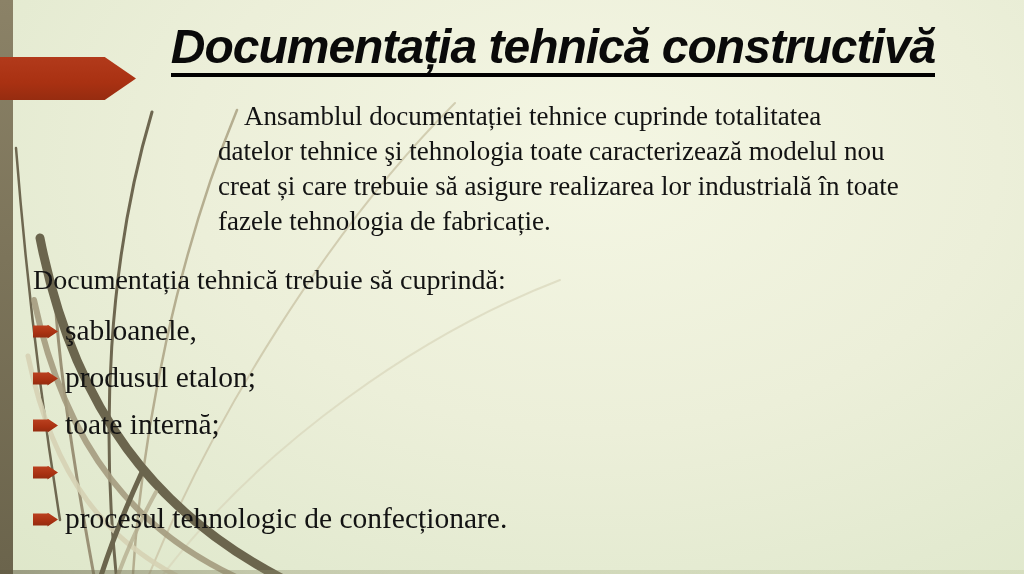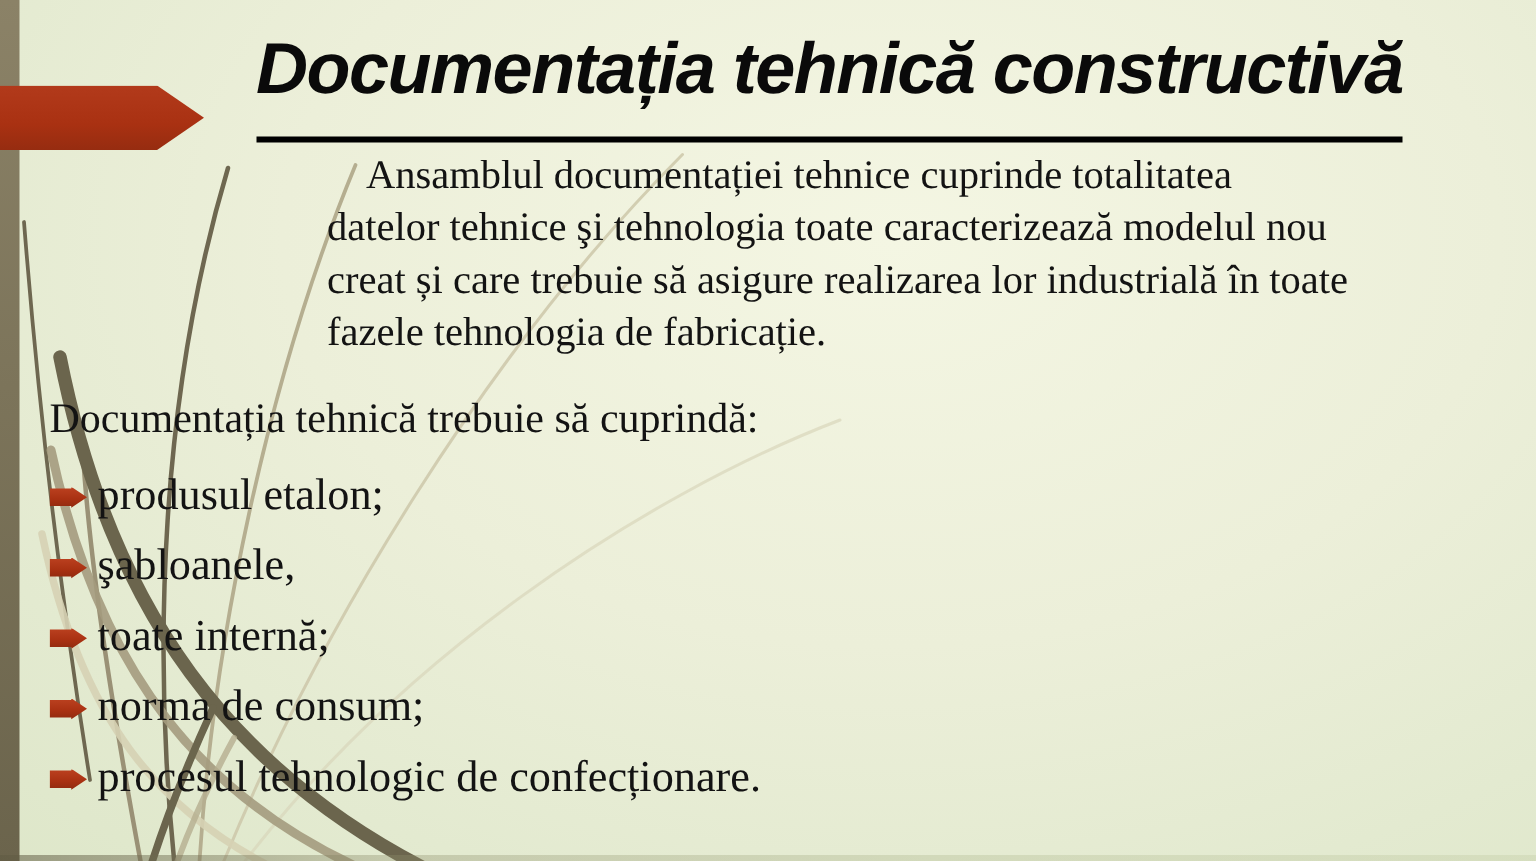--- a/index.html
+++ b/index.html
@@ -59,21 +59,21 @@
     font-size: 48px;
     font-weight: bold;
     font-style: italic;
     letter-spacing: -1px;
     color: #0a0a0a;
     line-height: 50px;
     white-space: nowrap;
   }
   .title .underline {
     border-bottom: 4px solid #000;
-    padding-bottom: 18px;
+    padding-bottom: 0;
   }
 
   .intro {
     position: absolute;
     left: 218px;
     top: 99px;
     width: 796px;
     font-size: 27px;
     line-height: 35px;
   }
@@ -162,33 +162,32 @@
       <div class="line">datelor tehnice şi tehnologia toate caracterizează modelul nou</div>
       <div class="line">creat și care trebuie să asigure realizarea lor industrială în toate</div>
       <div class="line">fazele tehnologia de fabricație.</div>
     </div>
 
     <div class="list-heading">Documentația tehnică trebuie să cuprindă:</div>
 
     <ul class="bullet-list">
       <li>
         <span class="bullet-marker"></span>
-        <span class="bullet-label">produsul etalon;</span>
+        <span class="bullet-label">şabloanele,</span>
       </li>
       <li>
         <span class="bullet-marker"></span>
-        <span class="bullet-label">şabloanele,</span>
+        <span class="bullet-label">produsul etalon;</span>
       </li>
       <li>
         <span class="bullet-marker"></span>
         <span class="bullet-label">toate internă;</span>
       </li>
       <li>
         <span class="bullet-marker"></span>
-        <span class="bullet-label">norma de consum;</span>
       </li>
       <li>
         <span class="bullet-marker"></span>
         <span class="bullet-label">procesul tehnologic de confecționare.</span>
       </li>
     </ul>
 
   </div>
 
   <div class="bottom-edge"></div>

